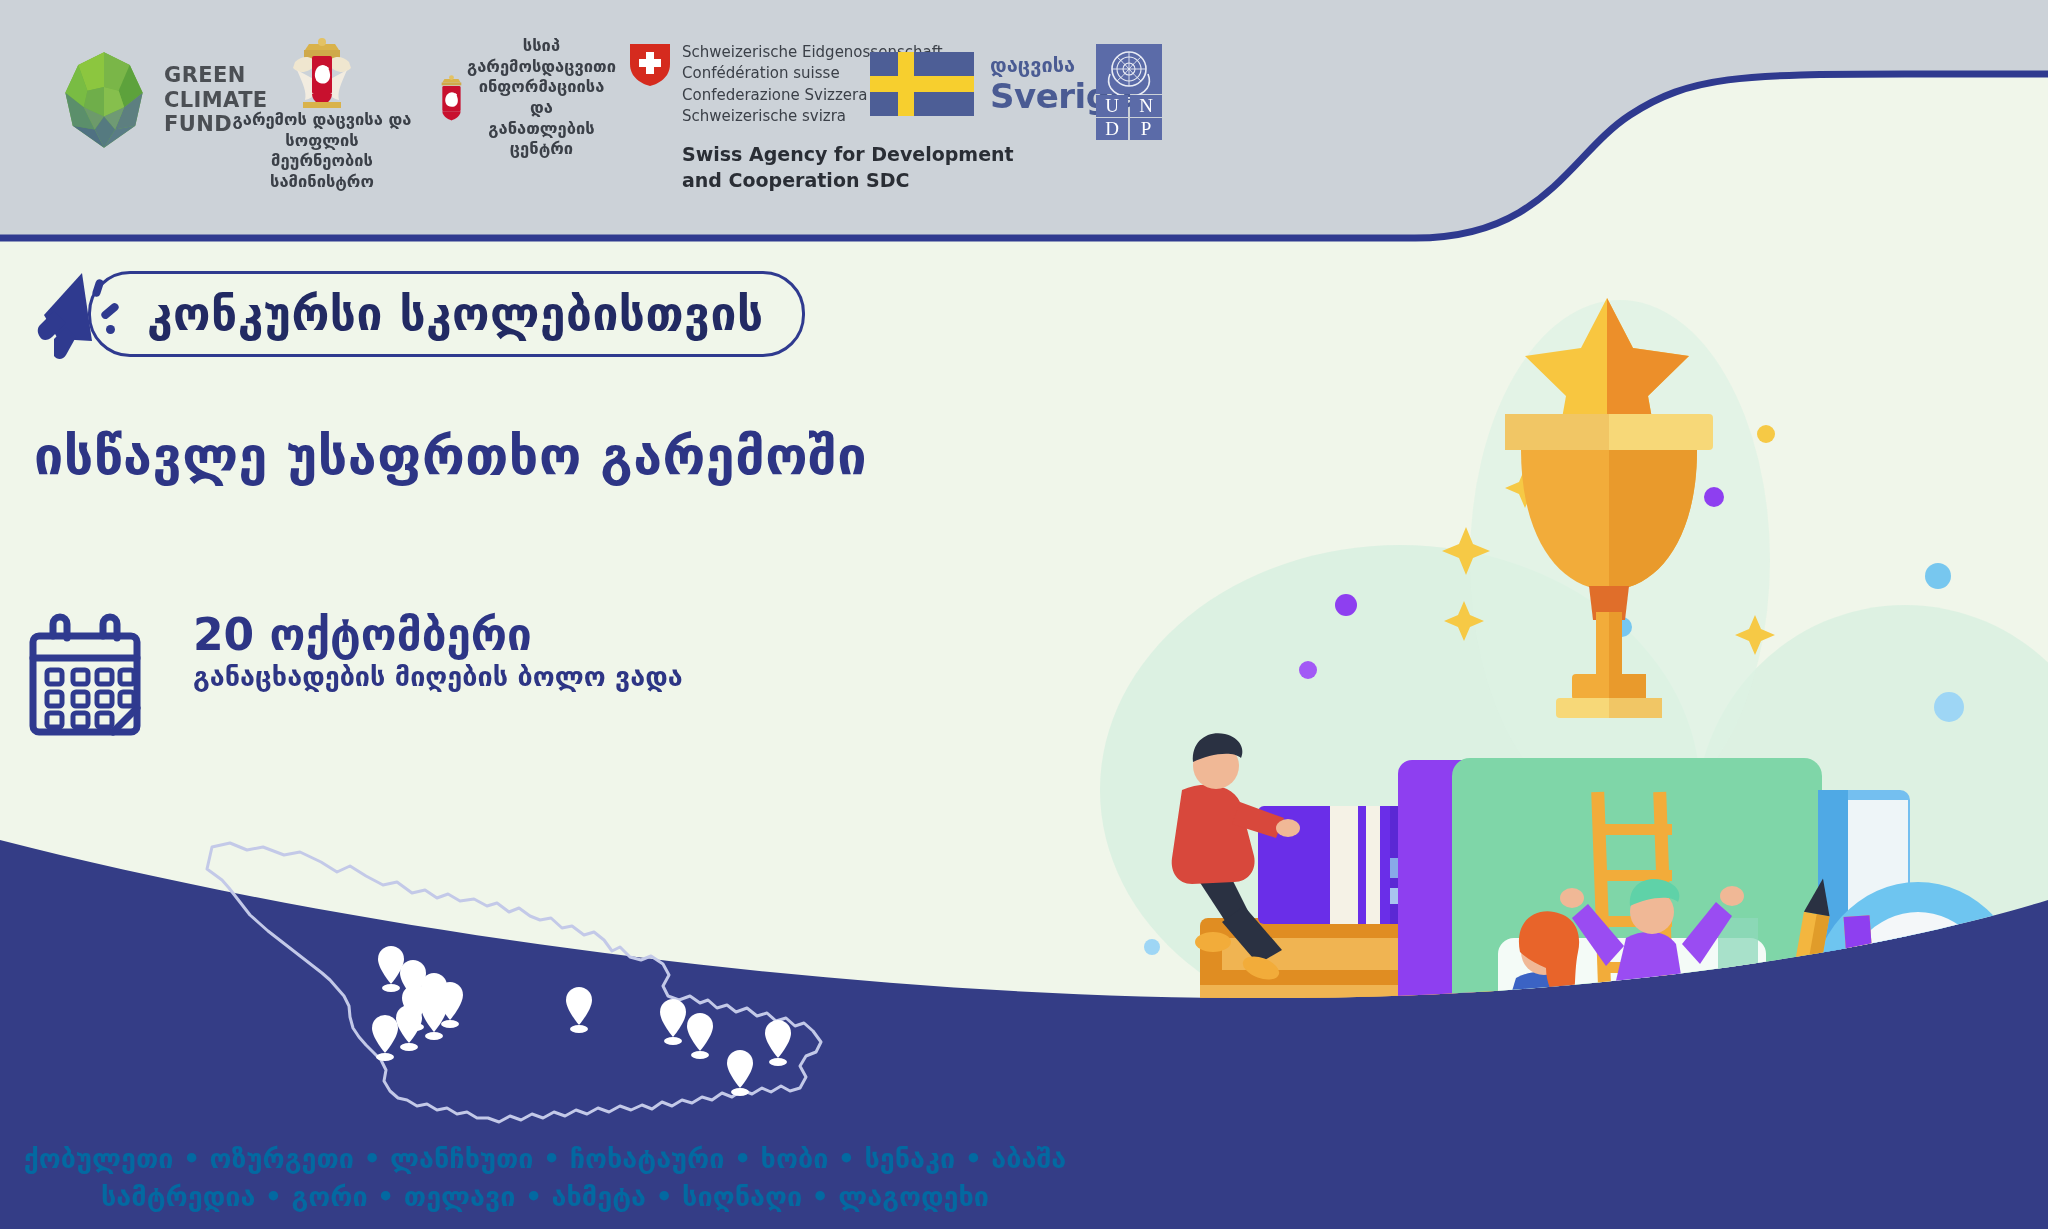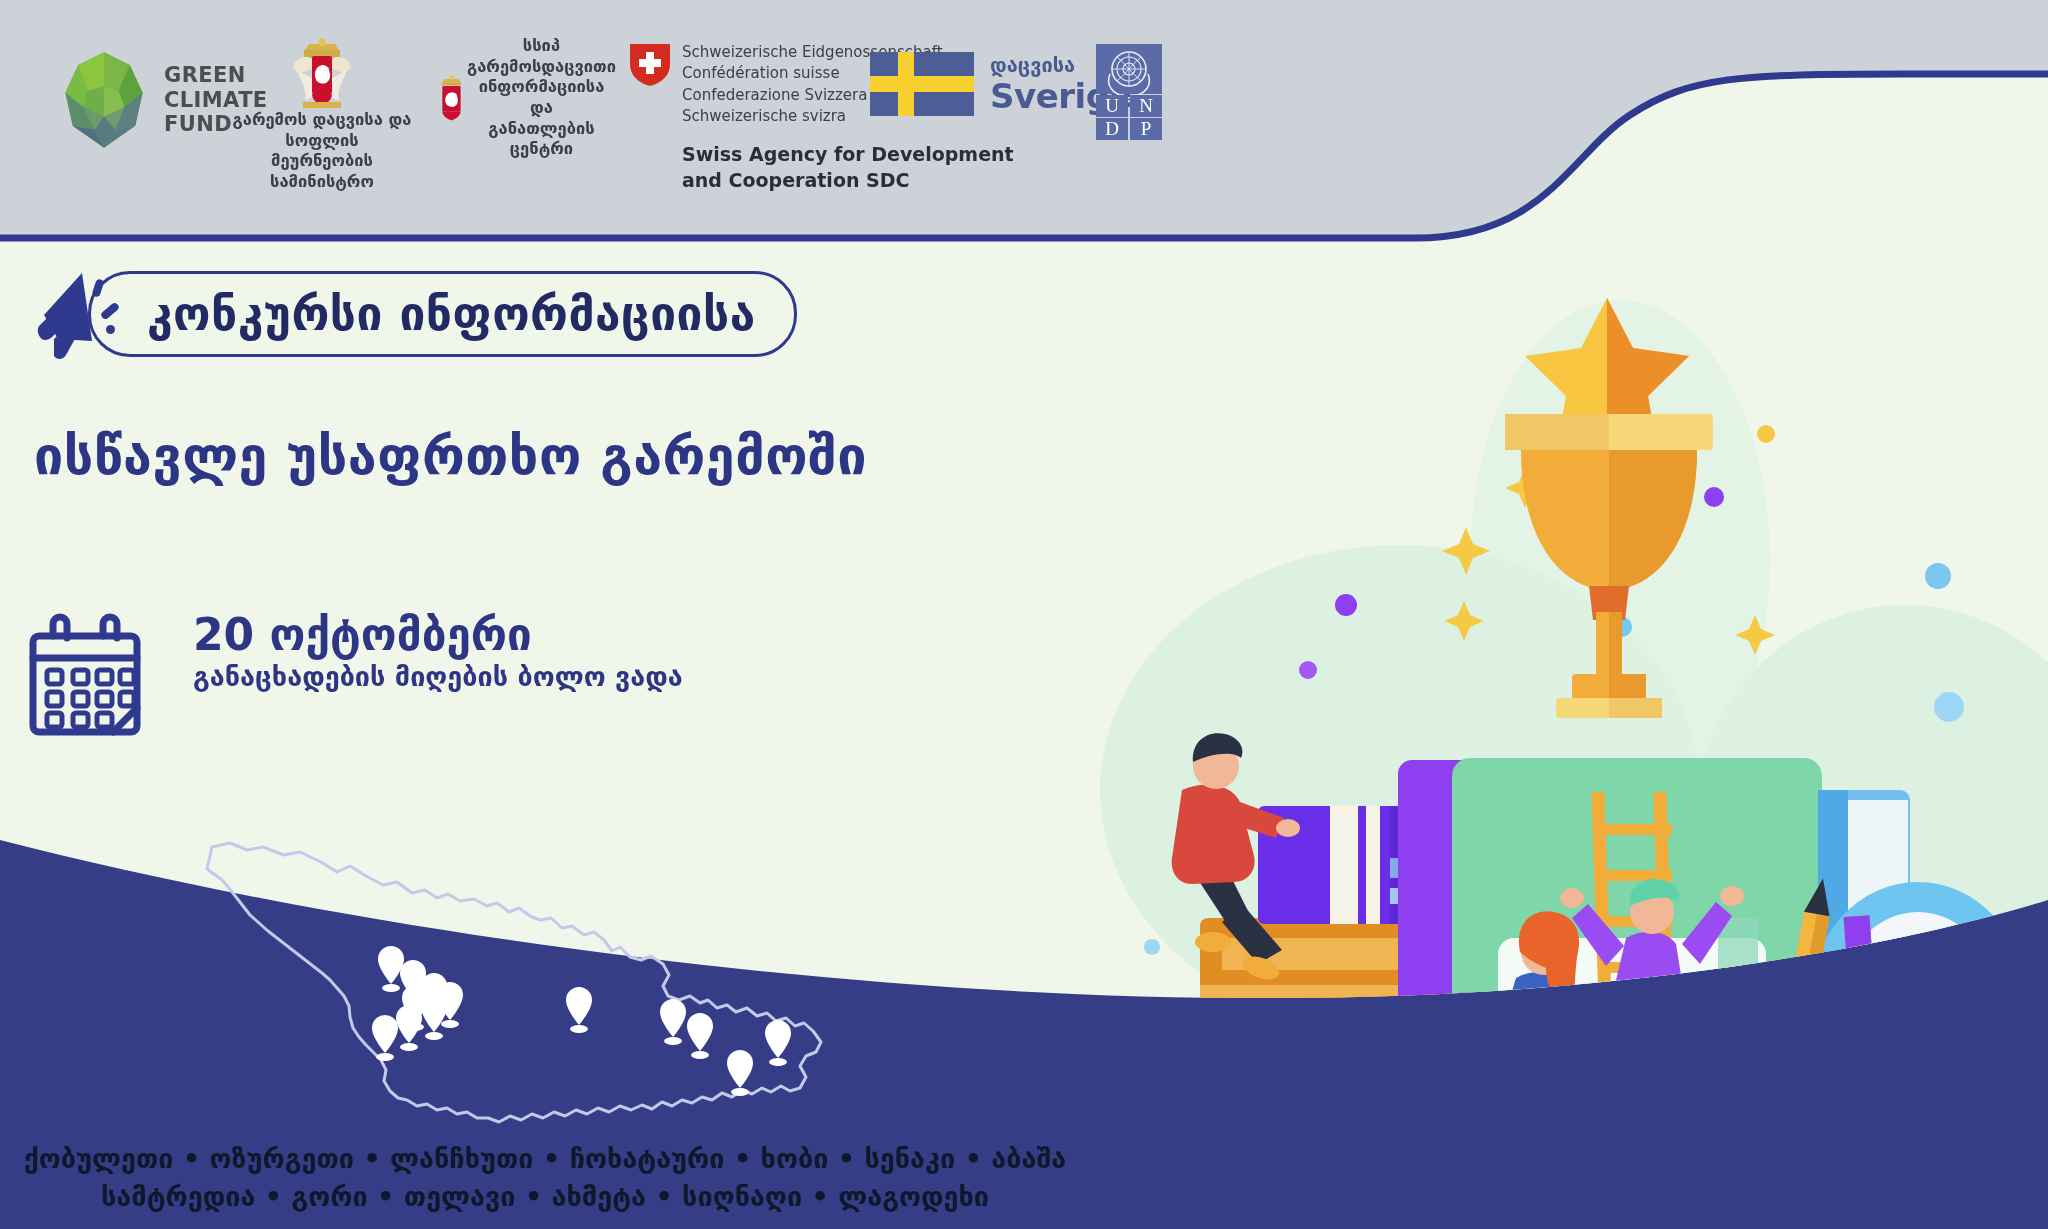--- a/index.html
+++ b/index.html
@@ -82,21 +82,21 @@
 
   
   #deadline{position:absolute;left:25px;top:612px;display:flex;gap:24px;}
   .cal-icon{width:120px;height:128px;margin-right:24px;}
   .deadline-main{font-size:44px;font-weight:700;color:#2d3585;line-height:1.05;}
   .deadline-sub{font-size:27px;font-weight:600;color:#2d3585;margin-top:4px;line-height:1.1;}
 
   
   #cities{
     position:absolute;left:0;top:1140px;width:1090px;text-align:center;
-    color:#0f172a;font-size:27px;font-weight:600;line-height:1.42;
+    color:#0369a1;font-size:27px;font-weight:600;line-height:1.42;
   }
   #cities div{white-space:nowrap;}
 </style>
 </head>
 <body>
 
 <div id="poster">
 
   <svg class="bg-svg" viewBox="0 0 2048 1229">
 
@@ -486,21 +486,21 @@
   <div id="badge">
     <svg class="megaphone" viewBox="0 0 90 94">
       <path d="M12,48 L50,6 L60,74 L26,72 Z" fill="#2f3a8f"></path>
       <path d="M8,58 l14,-14 l12,12 l-14,14 c-4,4 -10,4 -12,0 c-3,-4 -3,-9 0,-12 z" fill="#2f3a8f"></path>
       <path d="M22,72 l12,-12 l10,10 l-10,18 c-3,5 -9,5 -12,1 z" fill="#2f3a8f"></path>
       <rect x="62" y="12" width="8" height="18" rx="4" transform="rotate(18 66 21)" fill="#2f3a8f"></rect>
       <rect x="74" y="34" width="8" height="20" rx="4" transform="rotate(50 78 44)" fill="#2f3a8f"></rect>
       <rect x="74" y="58" width="9" height="9" rx="4.5" fill="#2f3a8f"></rect>
     </svg>
     <div class="badge-pill">
-      <span class="badge-text">კონკურსი ინფორმაციისა</span>
+      <span class="badge-text">კონკურსი სკოლებისთვის</span>
     </div>
   </div>
 
   <div id="headline">ისწავლე უსაფრთხო გარემოში</div>
 
   <div id="deadline">
     <svg class="cal-icon" viewBox="0 0 120 128">
       <g fill="none" stroke="#2f3a8f" stroke-width="7" stroke-linecap="round" stroke-linejoin="round">
         <path d="M14,24 h92 a6,6 0 0,1 6,6 v84 a6,6 0 0,1 -6,6 h-92 a6,6 0 0,1 -6,-6 v-84 a6,6 0 0,1 6,-6 z"></path>
         <path d="M8,46 h104"></path>

